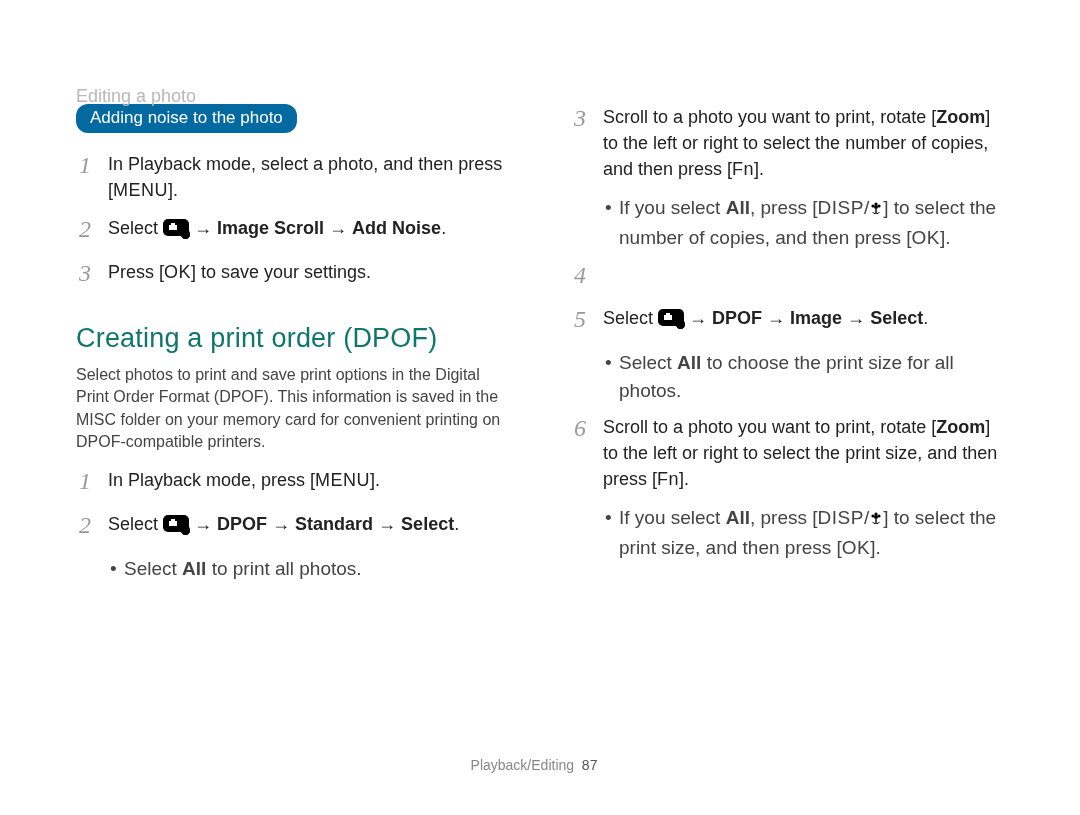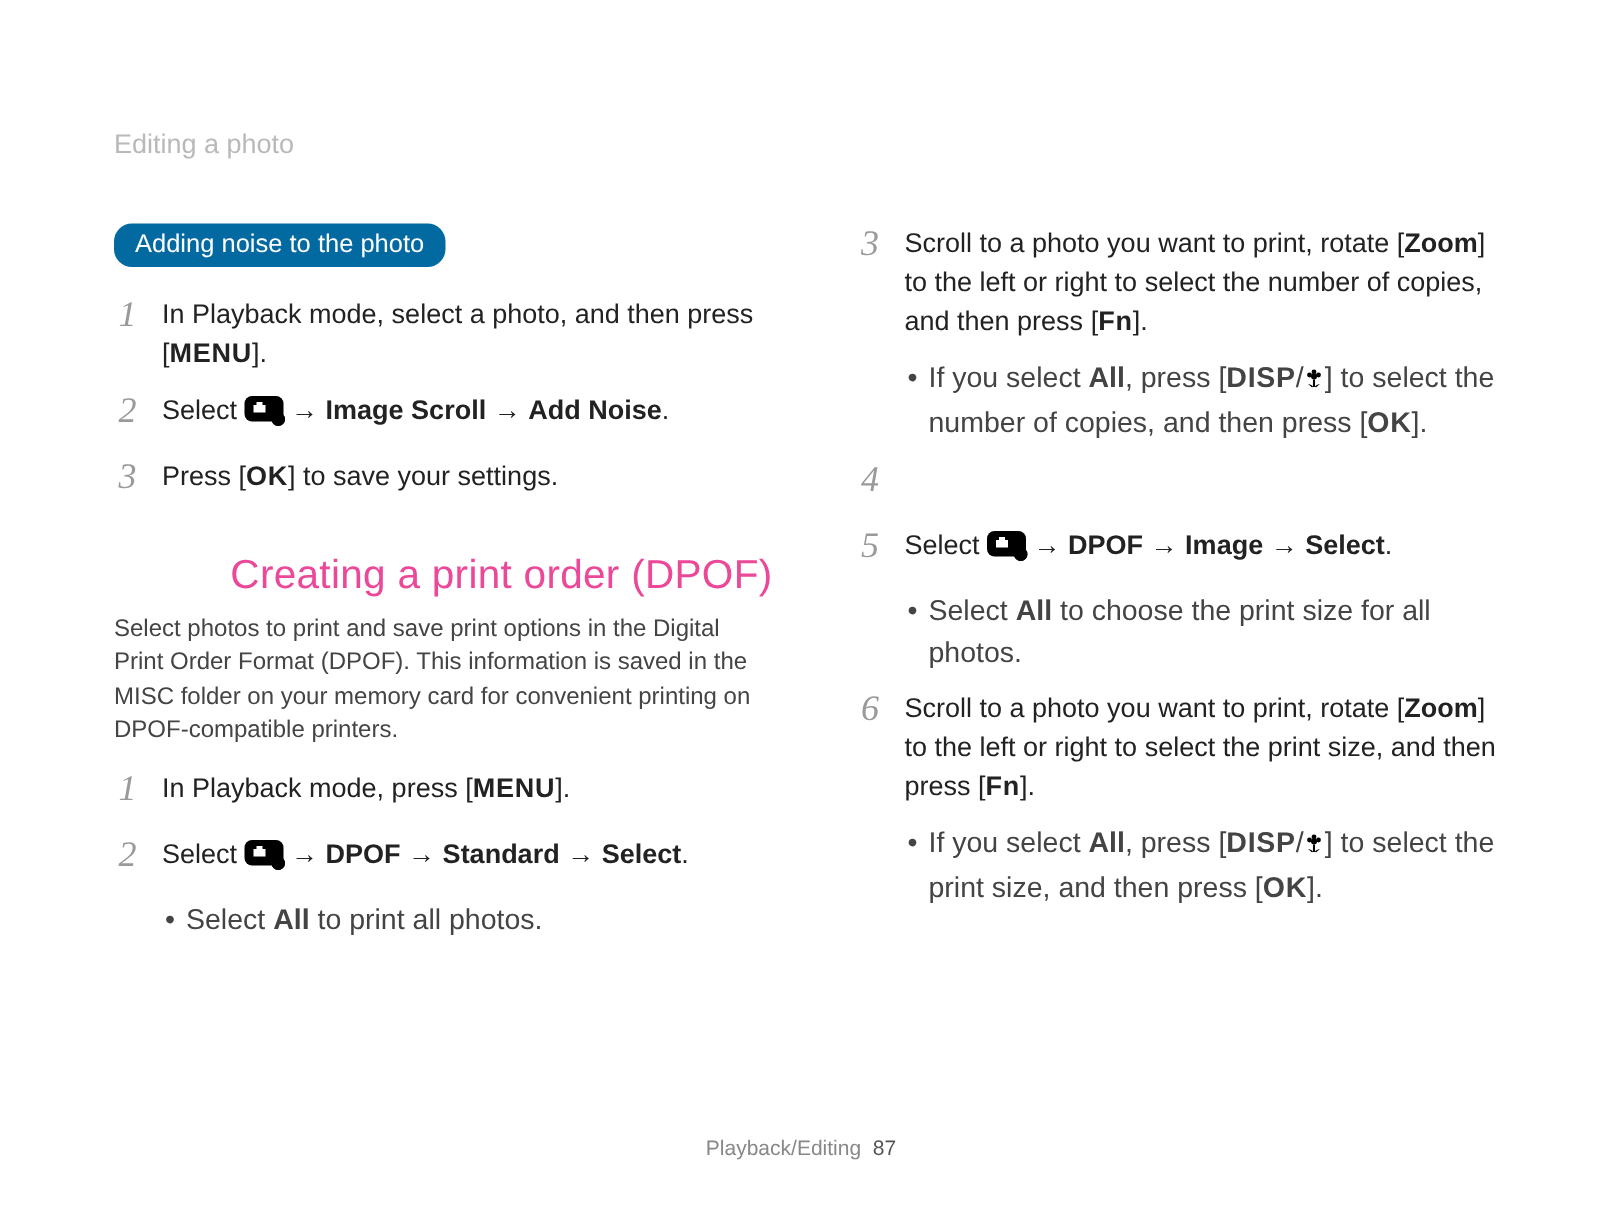--- a/index.html
+++ b/index.html
@@ -9,21 +9,21 @@
     width: 1080px;
     height: 815px;
     background: #ffffff;
     font-family: Arial, Helvetica, sans-serif;
     color: #222;
   }
   .page {
     position: relative;
     width: 1080px;
     height: 815px;
-    padding: 103px 70px 50px 76px;
+    padding: 58px 70px 50px 76px;
   }
   .breadcrumb {
     position: absolute;
     top: 86px;
     left: 76px;
     font-size: 18px;
     color: #b9b9b9;
     font-weight: 400;
   }
   .columns {
@@ -60,25 +60,24 @@
     width: 18px;
     flex: none;
     text-align: center;
     margin-top: -3px;
   }
   .stepline .body {
     flex: 1;
   }
   .heading {
     font-size: 27px;
-    color: #ec4899;
+    color: #0f766e;
     font-weight: 400;
     margin: 32px 0 10px 0;
     letter-spacing: 0.2px;
-    text-align: right;
   }
   .para {
     font-size: 16px;
     line-height: 1.4;
     color: #444;
     margin-bottom: 14px;
   }
   .bullets {
     margin: 4px 0 10px 34px;
     font-size: 19px;
@@ -121,21 +120,21 @@
   .footer {
     position: absolute;
     left: 0; right: 12px;
     bottom: 42px;
     text-align: center;
     font-size: 14px;
     color: #888;
   }
   .footer .pnum { color:#555; }
   b.k { font-weight:700;text-align:right; }
-  .btnlabel { font-weight:700; font-family: Arial, sans-serif; letter-spacing:0.5px; }
+  .btnlabel { font-weight:400; font-family: Arial, sans-serif; letter-spacing:0.5px; }
 </style>
 </head>
 <body>
 
 <div class="page">
 
   <div class="breadcrumb">Editing a photo</div>
 
   <div class="columns">
 

